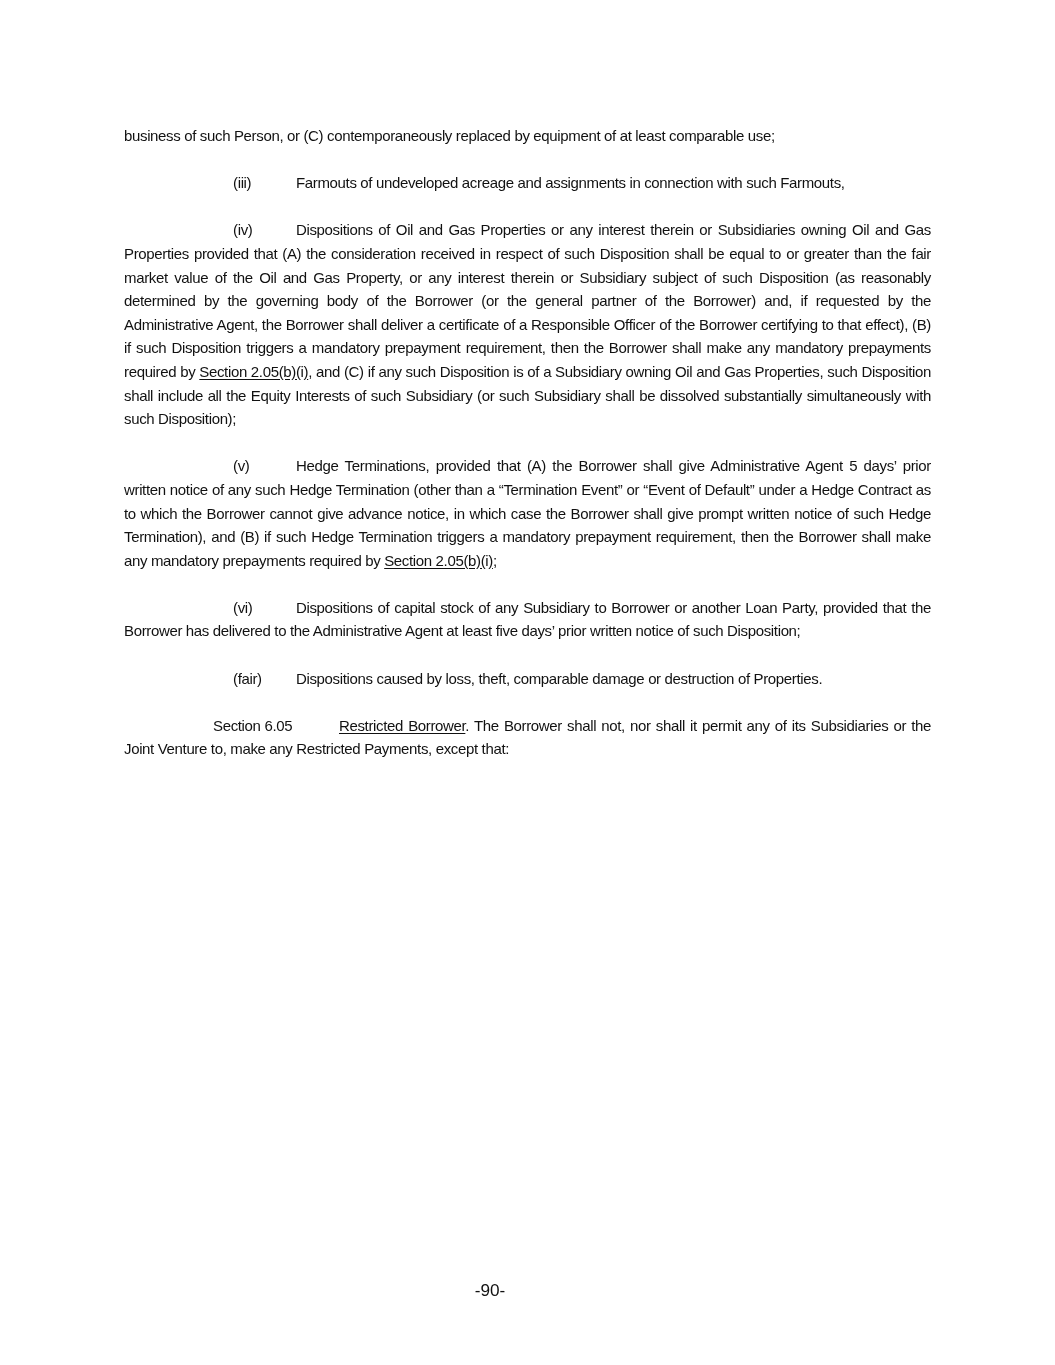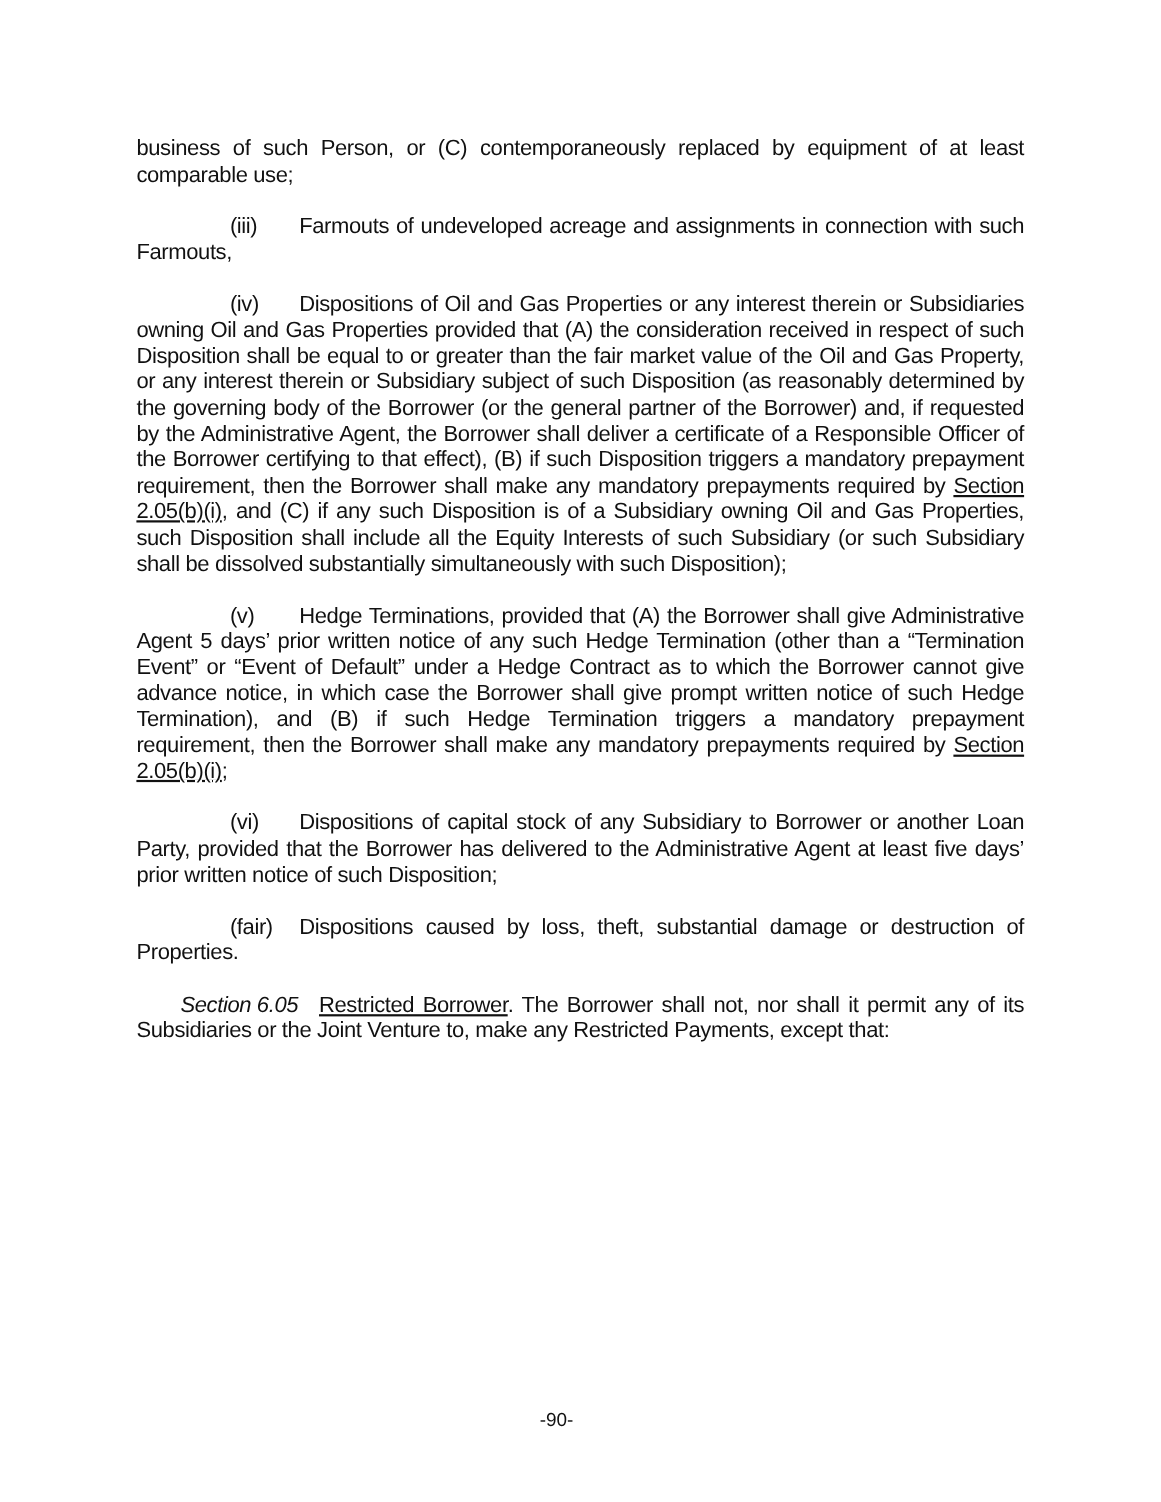--- a/index.html
+++ b/index.html
@@ -1,28 +1,28 @@
 <!DOCTYPE html>
 <html><head>
 <meta charset="utf-8">
 <style>
   html, body { margin: 0; padding: 0; background: #ffffff; }
   body { width: 1055px; height: 1365px; position: relative; overflow: hidden; }
   .page {
     position: absolute; left: 124px; top: 124px; width: 807px;
     font-family: "Liberation Sans", sans-serif;
-    font-size: 20px; line-height: 23.6px; color: #111;
+    font-size: 15px; line-height: 23.6px; color: #111;
     letter-spacing: -0.35px;
   }
   .para { margin: 0 0 23.6px 0; text-align: justify; }
-  .item-label { display: inline-block; margin-left: 85px; width: 63px; }
-  .section-lead { display: inline-block; margin-left: 40px; width: 126px; font-style: italic; }
+  .item-label { display: inline-block; margin-left: 109px; width: 63px; }
+  .section-lead { display: inline-block; margin-left: 89px; width: 126px; }
   .u { text-decoration: underline; text-underline-offset: 2px; }
   .footer {
-    position: absolute; left: 16px; width: 980px; top: 1280px; text-align: center;
+    position: absolute; left: 0; width: 980px; top: 1280px; text-align: center;
     font-family: "Liberation Sans", sans-serif; font-size: 17.2px; color: #111;
   }
 </style>
 </head>
 <body>
 
 <div class="page">
 
   <p class="para">
     <span>business of such Person, or (C) contemporaneously replaced by equipment of at least comparable use;</span>
@@ -39,21 +39,21 @@
   <p class="para">
     <span class="item-label">(v)</span><span>Hedge Terminations, provided that (A) the Borrower shall give Administrative Agent 5 days’ prior written notice of any such Hedge Termination (other than a “Termination Event” or “Event of Default” under a Hedge Contract as to which the Borrower cannot give advance notice, in which case the Borrower shall give prompt written notice of such Hedge Termination), and (B) if such Hedge Termination triggers a mandatory prepayment requirement, then the Borrower shall make any mandatory prepayments required by </span><span class="u">Section 2.05(b)(i)</span><span>;</span>
   </p>
 
   <p class="para">
     <span class="item-label">(vi)</span><span>Dispositions of capital stock of any Subsidiary to Borrower or another Loan Party, provided that the Borrower has delivered to the Administrative Agent at least five days’ prior written notice of such Disposition;</span>
   </p>
 
 
   <p class="para">
-    <span class="item-label">(fair)</span><span>Dispositions caused by loss, theft, substantial damage or destruction of Properties.</span>
+    <span class="item-label">(fair)</span><span>Dispositions caused by loss, theft, comparable damage or destruction of Properties.</span>
   </p>
 
   <p class="para">
     <span class="section-lead">Section 6.05</span><span class="u">Restricted Borrower</span><span>.  The Borrower shall not, nor shall it permit any of its Subsidiaries or the Joint Venture to, make any Restricted Payments, except that:</span>
   </p>
 
 
 
 </div>
 

